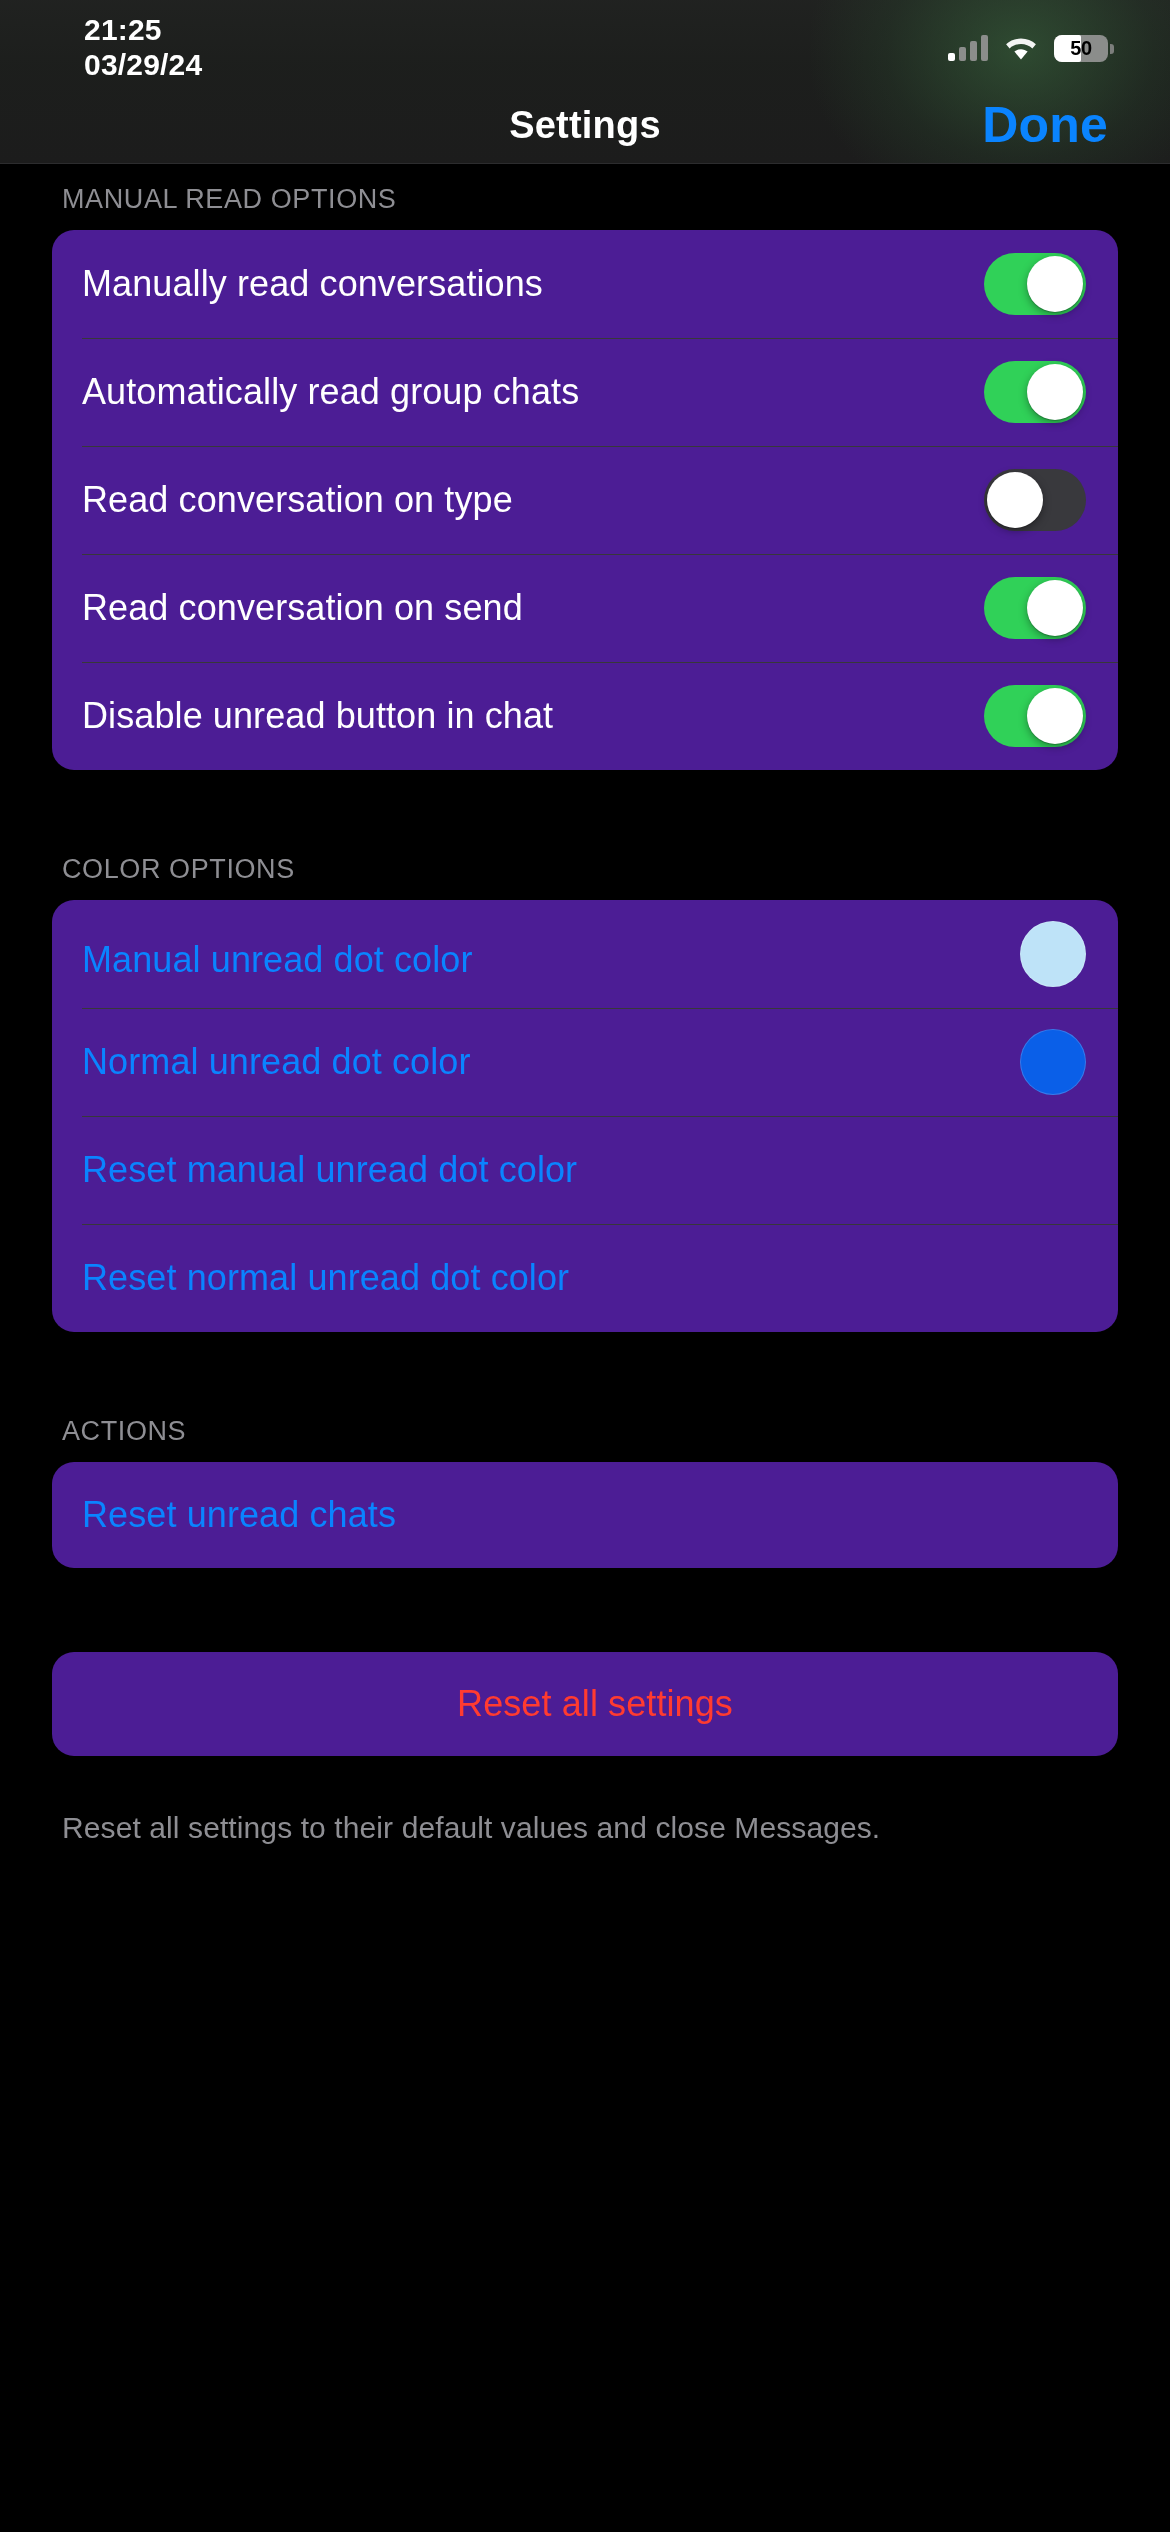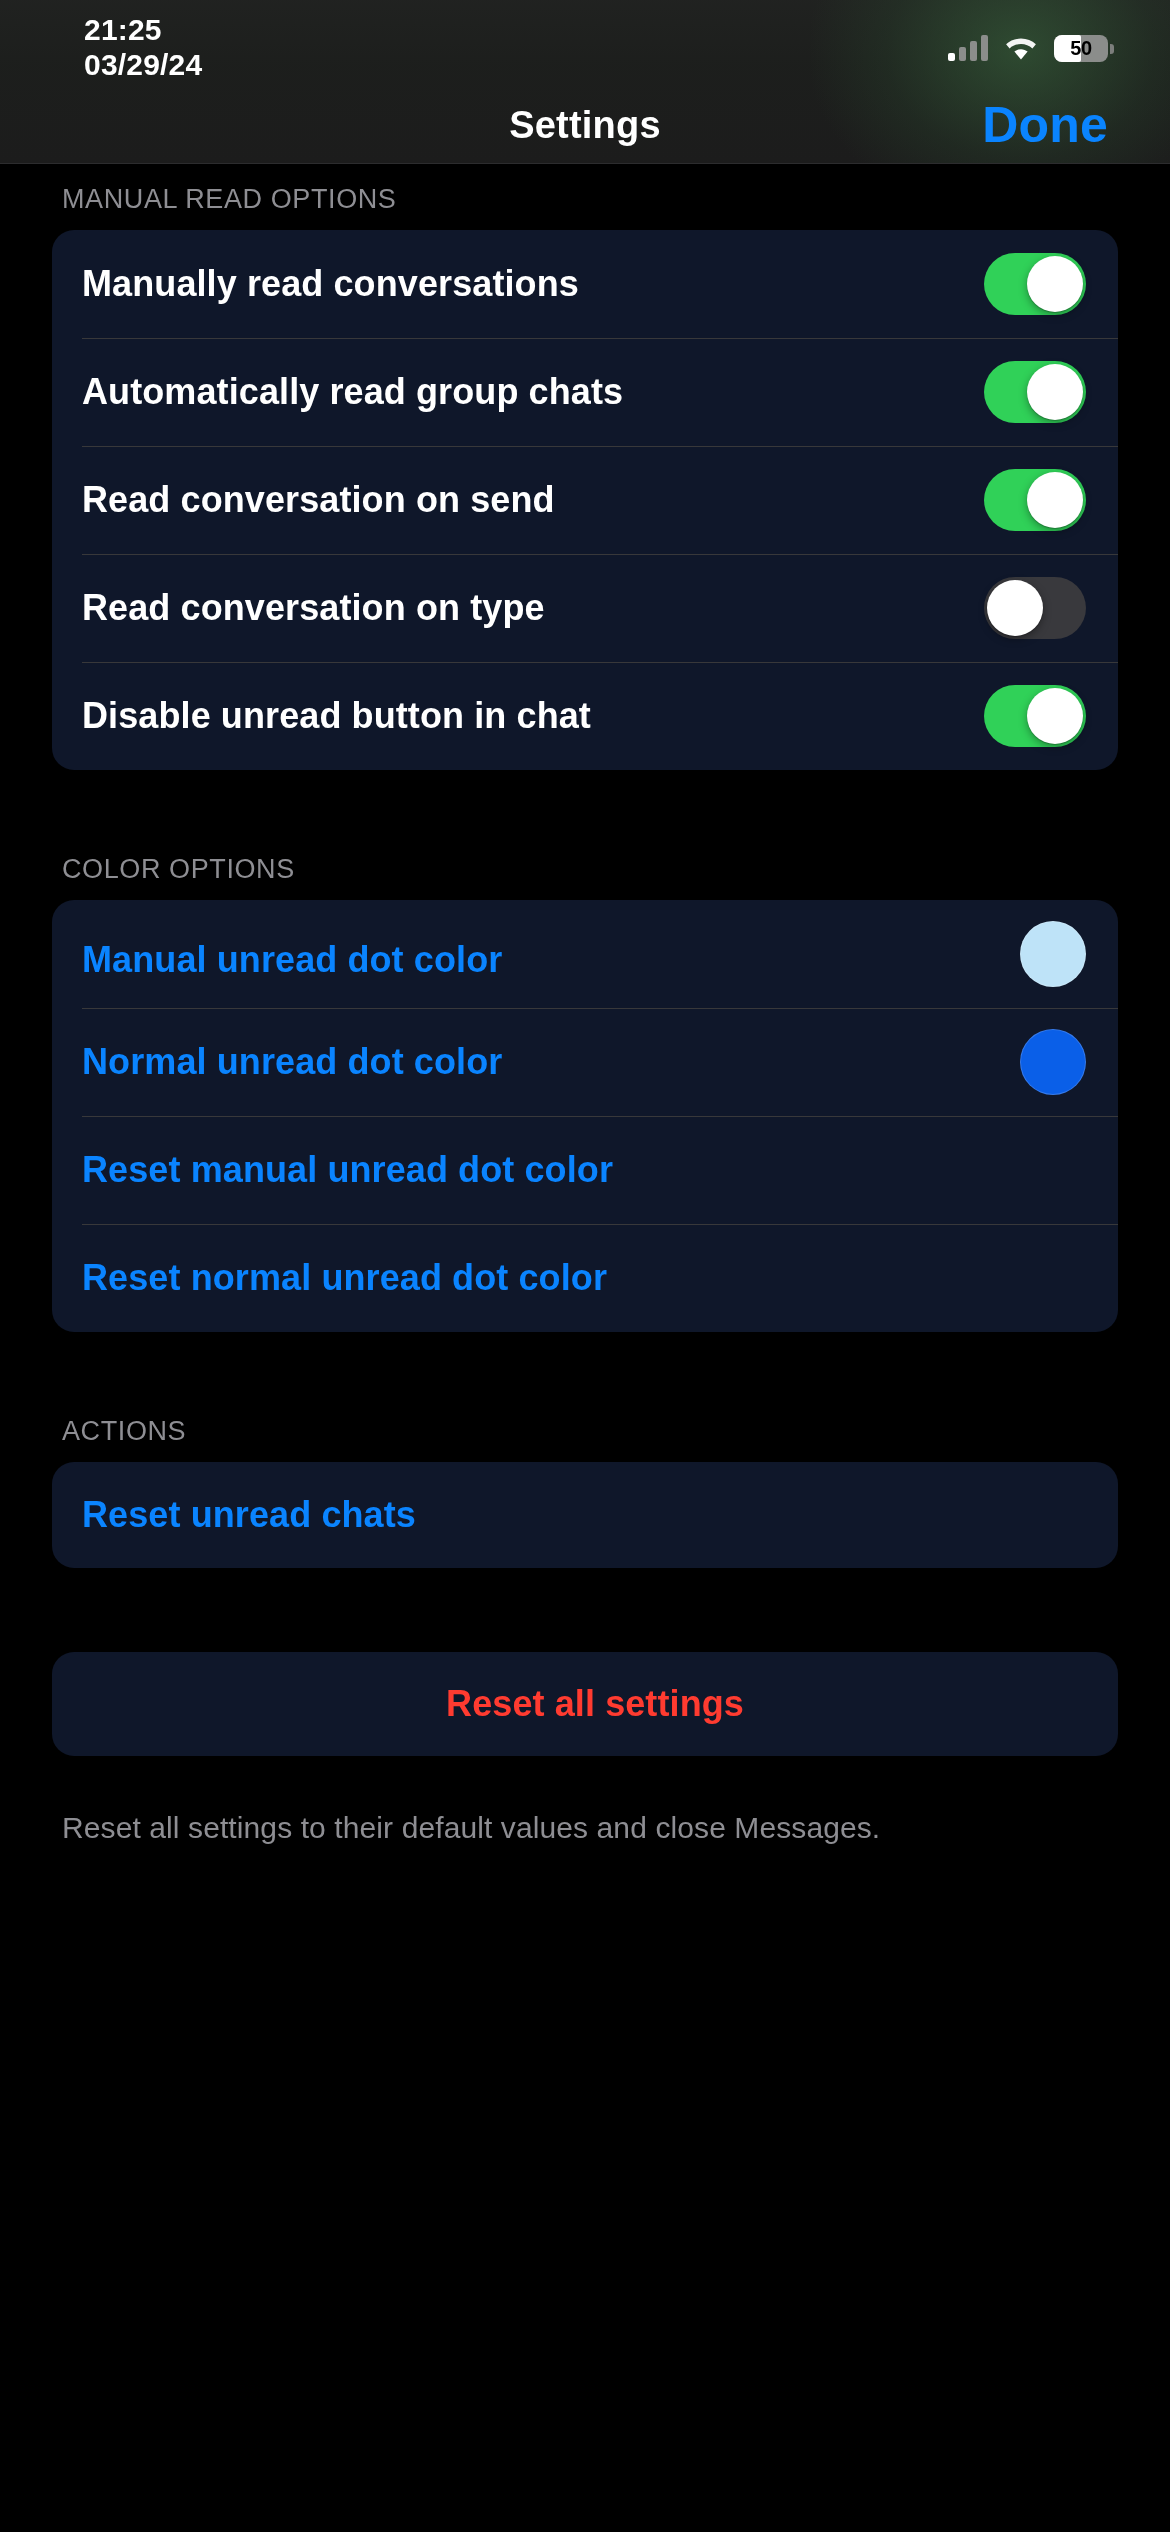--- a/index.html
+++ b/index.html
@@ -173,24 +173,23 @@
     color: #8e8e93;
     font-size: 27px;
     font-weight: 400;
     letter-spacing: 0.6px;
     padding: 0 0 0 62px;
     line-height: 30px;
   }
 
   .card {
     margin: 0 52px;
-    background: #0f172a;
+    background: #4c1d95;
     border-radius: 22px;
     overflow: hidden;
-    font-weight: bold;
   }
 
   .row {
     position: relative;
     display: flex;
     align-items: center;
     justify-content: space-between;
     height: 108px;
     padding: 0 32px 0 30px;
   }
@@ -332,34 +331,34 @@
       </div>
 
       <div class="row">
         <span class="row-label">Automatically read group chats</span>
         <span class="toggle on" style="background: rgb(48, 209, 88);">
             <span class="knob"></span>
           </span>
       </div>
 
       <div class="row">
+        <span class="row-label">Read conversation on type</span>
+        <span class="toggle off" style="background: rgb(57, 57, 61);">
+            <span class="knob"></span>
+          </span>
+      </div>
+
+      <div class="row">
         <span class="row-label">Read conversation on send</span>
         <span class="toggle on" style="background: rgb(48, 209, 88);">
             <span class="knob"></span>
           </span>
       </div>
 
       <div class="row">
-        <span class="row-label">Read conversation on type</span>
-        <span class="toggle off" style="background: rgb(57, 57, 61);">
-            <span class="knob"></span>
-          </span>
-      </div>
-
-      <div class="row">
         <span class="row-label">Disable unread button in chat</span>
         <span class="toggle on" style="background: rgb(48, 209, 88);">
             <span class="knob"></span>
           </span>
       </div>
     </div>
 
     <div class="gap-lg"></div>
 
     <div class="section-header">COLOR OPTIONS</div>

